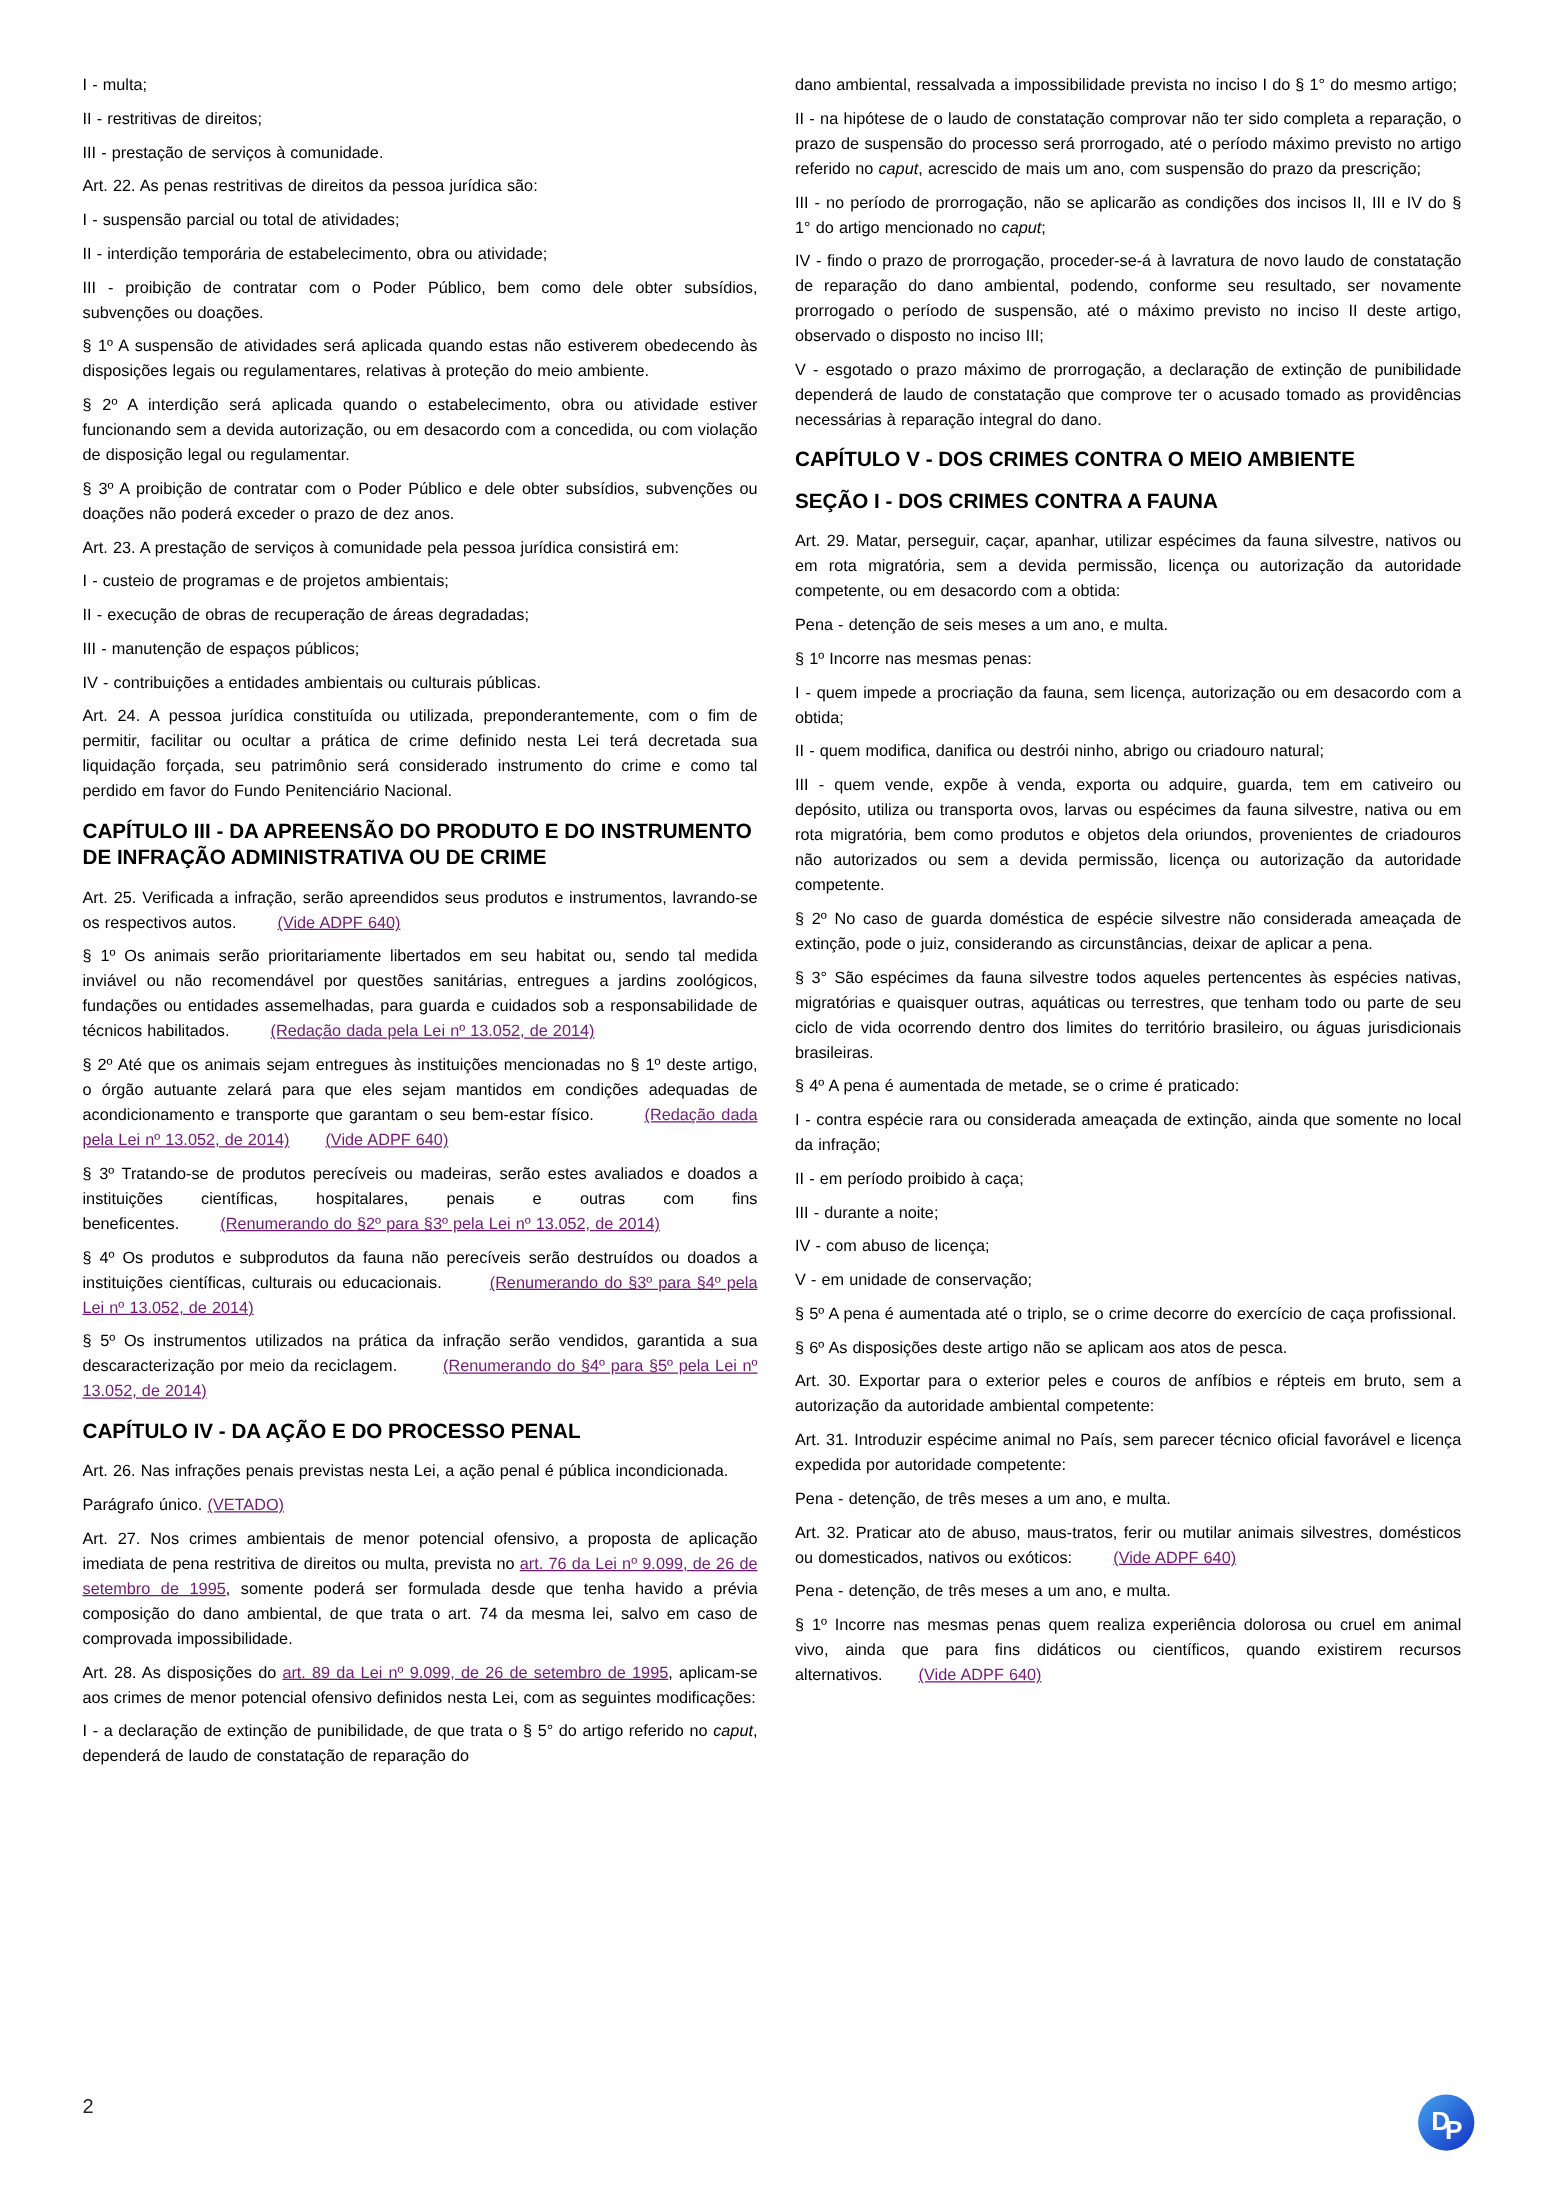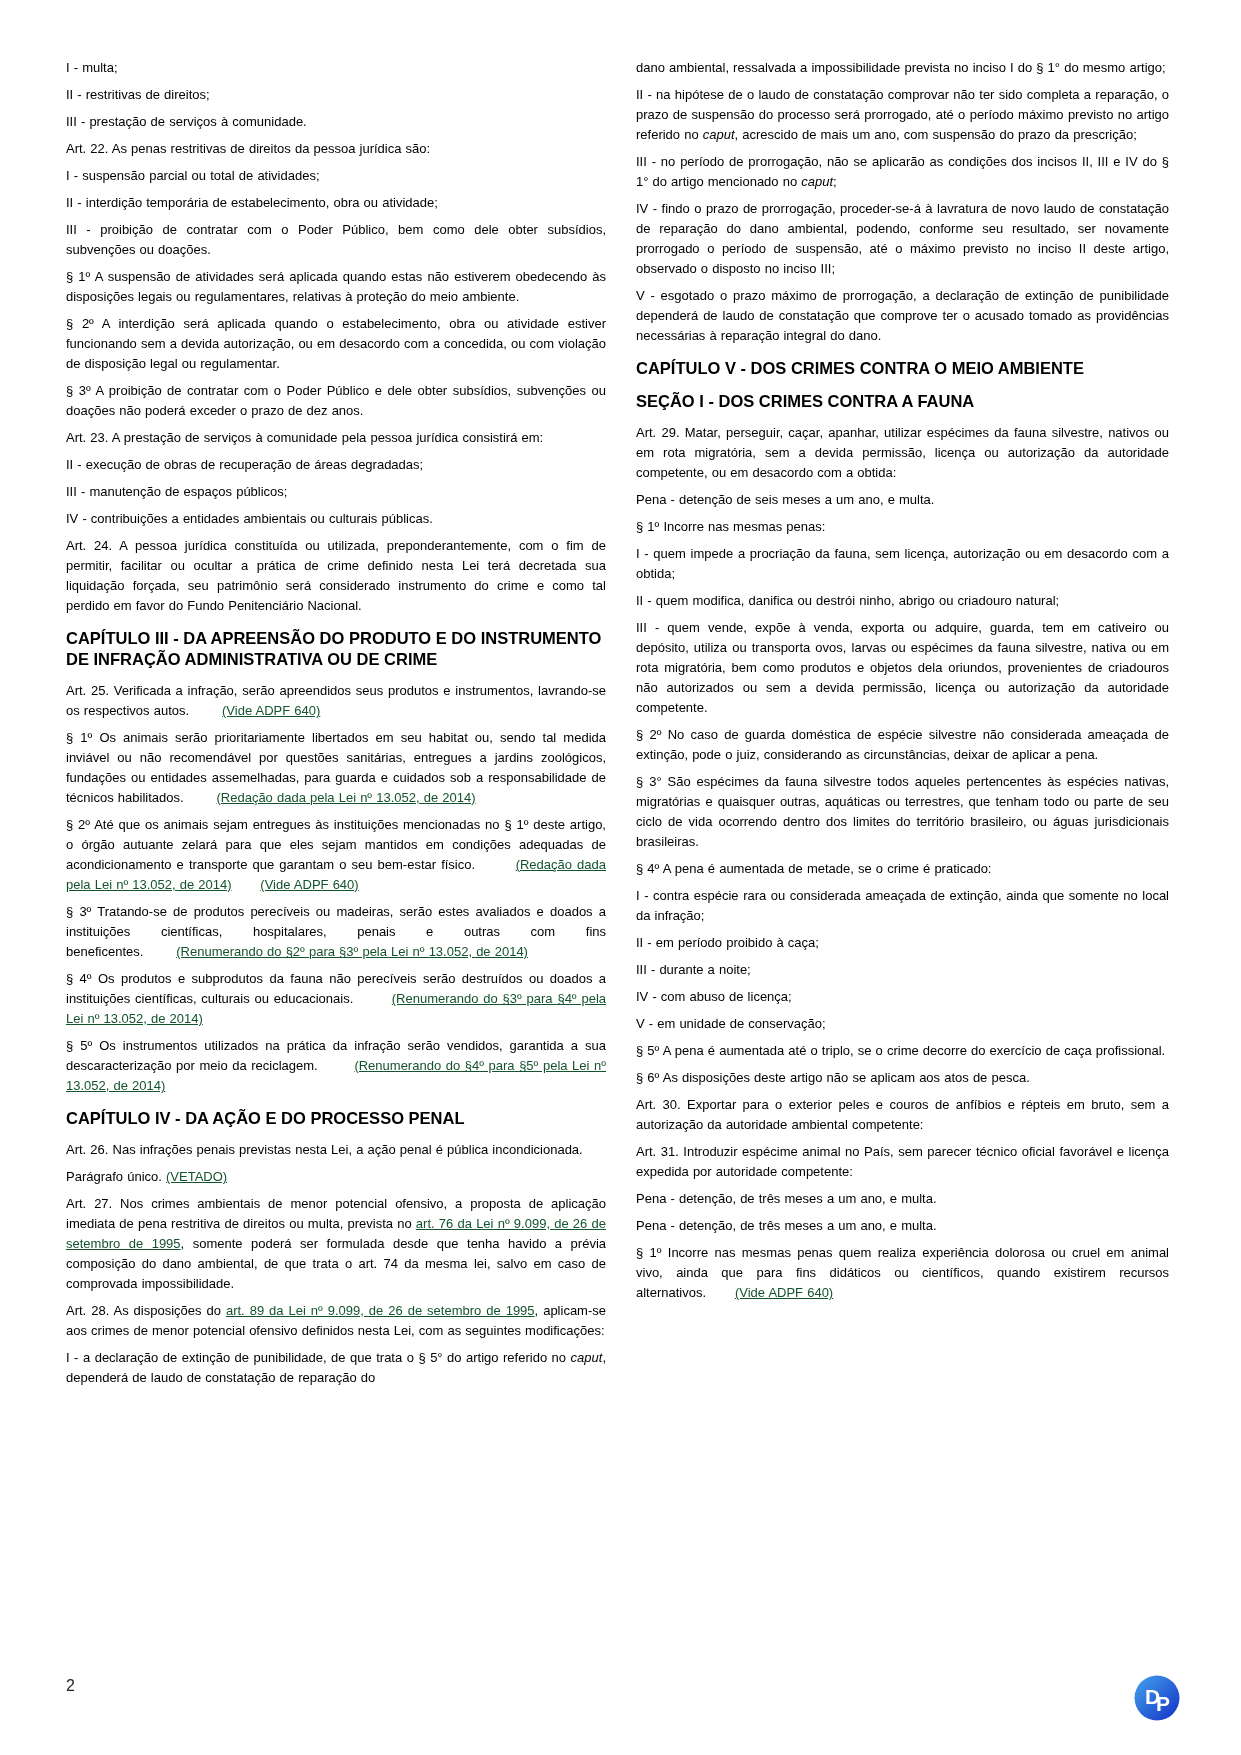--- a/index.html
+++ b/index.html
@@ -24,21 +24,21 @@
     text-align:justify;
     margin:0 0 7px 0;
     word-spacing:0.5px;
   }
   .heading {
     font-size:16.5px; line-height:21px;
     font-weight:bold;
     margin:12px 0 11px 0;
   }
   .lnk {
-    color:#14532d;
+    color:#701a75;
     text-decoration:underline;
     cursor:pointer;
   }
   em { font-style:italic;margin-top:12px; }
   .page-number {
     position:absolute;
     left:66px; top:1676px;
     font-size:16px; line-height:20px;
     color:#222222;
   }
@@ -57,20 +57,21 @@
       <p class="para"><span>II - restritivas de direitos;</span></p>
       <p class="para"><span>III - prestação de serviços à comunidade.</span></p>
       <p class="para"><span>Art. 22. As penas restritivas de direitos da pessoa jurídica são:</span></p>
       <p class="para"><span>I - suspensão parcial ou total de atividades;</span></p>
       <p class="para"><span>II - interdição temporária de estabelecimento, obra ou atividade;</span></p>
       <p class="para"><span>III - proibição de contratar com o Poder Público, bem como dele obter subsídios, subvenções ou doações.</span></p>
       <p class="para"><span>§ 1º A suspensão de atividades será aplicada quando estas não estiverem obedecendo às disposições legais ou regulamentares, relativas à proteção do meio ambiente.</span></p>
       <p class="para"><span>§ 2º A interdição será aplicada quando o estabelecimento, obra ou atividade estiver funcionando sem a devida autorização, ou em desacordo com a concedida, ou com violação de disposição legal ou regulamentar.</span></p>
       <p class="para"><span>§ 3º A proibição de contratar com o Poder Público e dele obter subsídios, subvenções ou doações não poderá exceder o prazo de dez anos.</span></p>
       <p class="para"><span>Art. 23. A prestação de serviços à comunidade pela pessoa jurídica consistirá em:</span></p>
+      <p class="para"><span>I - custeio de programas e de projetos ambientais;</span></p>
       <p class="para"><span>II - execução de obras de recuperação de áreas degradadas;</span></p>
       <p class="para"><span>III - manutenção de espaços públicos;</span></p>
       <p class="para"><span>IV - contribuições a entidades ambientais ou culturais públicas.</span></p>
       <p class="para"><span>Art. 24. A pessoa jurídica constituída ou utilizada, preponderantemente, com o fim de permitir, facilitar ou ocultar a prática de crime definido nesta Lei terá decretada sua liquidação forçada, seu patrimônio será considerado instrumento do crime e como tal perdido em favor do Fundo Penitenciário Nacional.</span></p>
       <p class="heading"><span>CAPÍTULO III - DA APREENSÃO DO PRODUTO E DO INSTRUMENTO DE INFRAÇÃO ADMINISTRATIVA OU DE CRIME</span></p>
       <p class="para"><span>Art. 25. Verificada a infração, serão apreendidos seus produtos e instrumentos, lavrando-se os respectivos autos.&nbsp;&nbsp;&nbsp;&nbsp;&nbsp;&nbsp;&nbsp;&nbsp;</span><a class="lnk" href="#">(Vide ADPF 640)</a></p>
       <p class="para"><span>§ 1º Os animais serão prioritariamente libertados em seu habitat ou, sendo tal medida inviável ou não recomendável por questões sanitárias, entregues a jardins zoológicos, fundações ou entidades assemelhadas, para guarda e cuidados sob a responsabilidade de técnicos habilitados.&nbsp;&nbsp;&nbsp;&nbsp;&nbsp;&nbsp;&nbsp;&nbsp;</span><a class="lnk" href="#">(Redação dada pela Lei nº 13.052, de 2014)</a></p>
       <p class="para"><span>§ 2º Até que os animais sejam entregues às instituições mencionadas no § 1º deste artigo, o órgão autuante zelará para que eles sejam mantidos em condições adequadas de acondicionamento e transporte que garantam o seu bem-estar físico.&nbsp;&nbsp;&nbsp;&nbsp;&nbsp;&nbsp;&nbsp;&nbsp;</span><a class="lnk" href="#">(Redação dada pela Lei nº 13.052, de 2014)</a><span>&nbsp;&nbsp;&nbsp;&nbsp;&nbsp;&nbsp;&nbsp;</span><a class="lnk" href="#">(Vide ADPF 640)</a></p>
       <p class="para"><span>§ 3º Tratando-se de produtos perecíveis ou madeiras, serão estes avaliados e doados a instituições científicas, hospitalares, penais e outras com fins beneficentes.&nbsp;&nbsp;&nbsp;&nbsp;&nbsp;&nbsp;&nbsp;&nbsp;</span><a class="lnk" href="#">(Renumerando do §2º para §3º pela Lei nº 13.052, de 2014)</a></p>
       <p class="para"><span>§ 4º Os produtos e subprodutos da fauna não perecíveis serão destruídos ou doados a instituições científicas, culturais ou educacionais.&nbsp;&nbsp;&nbsp;&nbsp;&nbsp;&nbsp;&nbsp;&nbsp;</span><a class="lnk" href="#">(Renumerando do §3º para §4º pela Lei nº 13.052, de 2014)</a></p>
@@ -102,20 +103,21 @@
       <p class="para"><span>I - contra espécie rara ou considerada ameaçada de extinção, ainda que somente no local da infração;</span></p>
       <p class="para"><span>II - em período proibido à caça;</span></p>
       <p class="para"><span>III - durante a noite;</span></p>
       <p class="para"><span>IV - com abuso de licença;</span></p>
       <p class="para"><span>V - em unidade de conservação;</span></p>
       <p class="para"><span>§ 5º A pena é aumentada até o triplo, se o crime decorre do exercício de caça profissional.</span></p>
       <p class="para"><span>§ 6º As disposições deste artigo não se aplicam aos atos de pesca.</span></p>
       <p class="para"><span>Art. 30. Exportar para o exterior peles e couros de anfíbios e répteis em bruto, sem a autorização da autoridade ambiental competente:</span></p>
       <p class="para"><span>Art. 31. Introduzir espécime animal no País, sem parecer técnico oficial favorável e licença expedida por autoridade competente:</span></p>
       <p class="para"><span>Pena - detenção, de três meses a um ano, e multa.</span></p>
+      <p class="para"><span>Art. 32. Praticar ato de abuso, maus-tratos, ferir ou mutilar animais silvestres, domésticos ou domesticados, nativos ou exóticos:&nbsp;&nbsp;&nbsp;&nbsp;&nbsp;&nbsp;&nbsp;&nbsp;</span><a class="lnk" href="#">(Vide ADPF 640)</a></p>
       <p class="para"><span>Pena - detenção, de três meses a um ano, e multa.</span></p>
       <p class="para"><span>§ 1º Incorre nas mesmas penas quem realiza experiência dolorosa ou cruel em animal vivo, ainda que para fins didáticos ou científicos, quando existirem recursos alternativos.&nbsp;&nbsp;&nbsp;&nbsp;&nbsp;&nbsp;&nbsp;</span><a class="lnk" href="#">(Vide ADPF 640)</a></p>
     </div>
 </div>
 
 <div class="page-number">2</div>
 
 <svg class="logo" viewBox="0 0 48 48" xmlns="http://www.w3.org/2000/svg">
   <defs>
     <linearGradient id="logoGrad" x1="0" y1="0" x2="1" y2="1">

